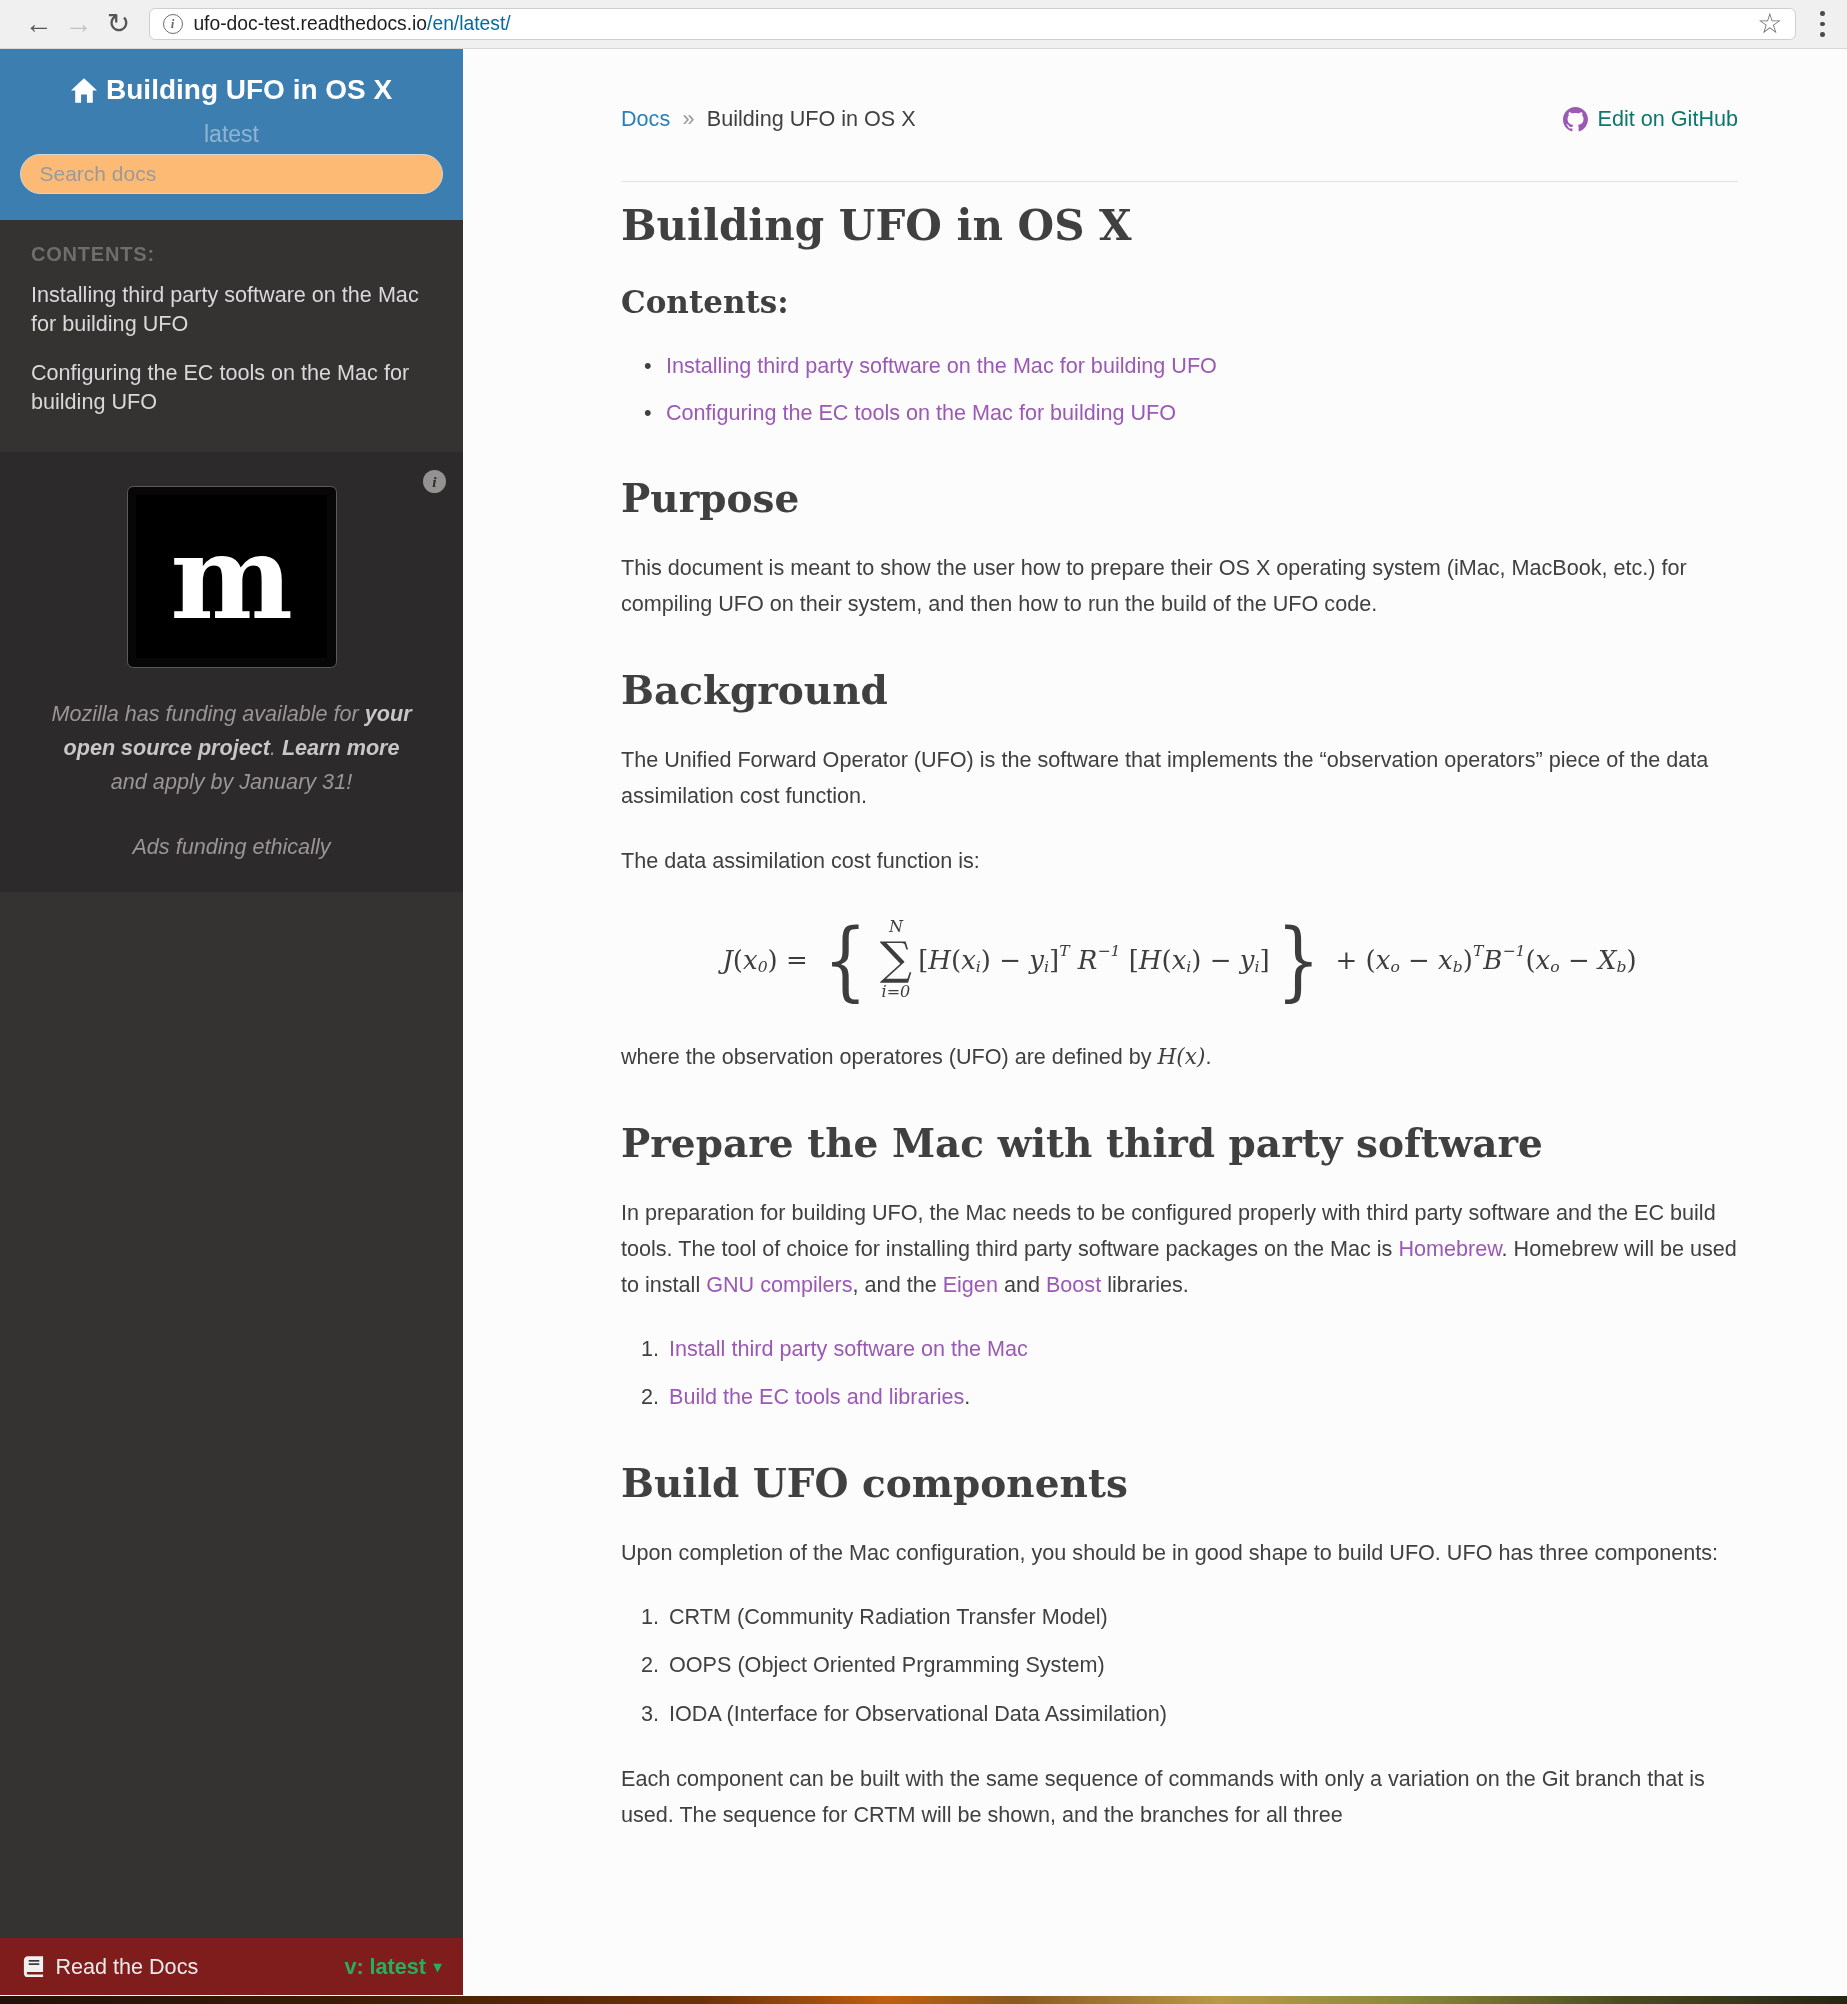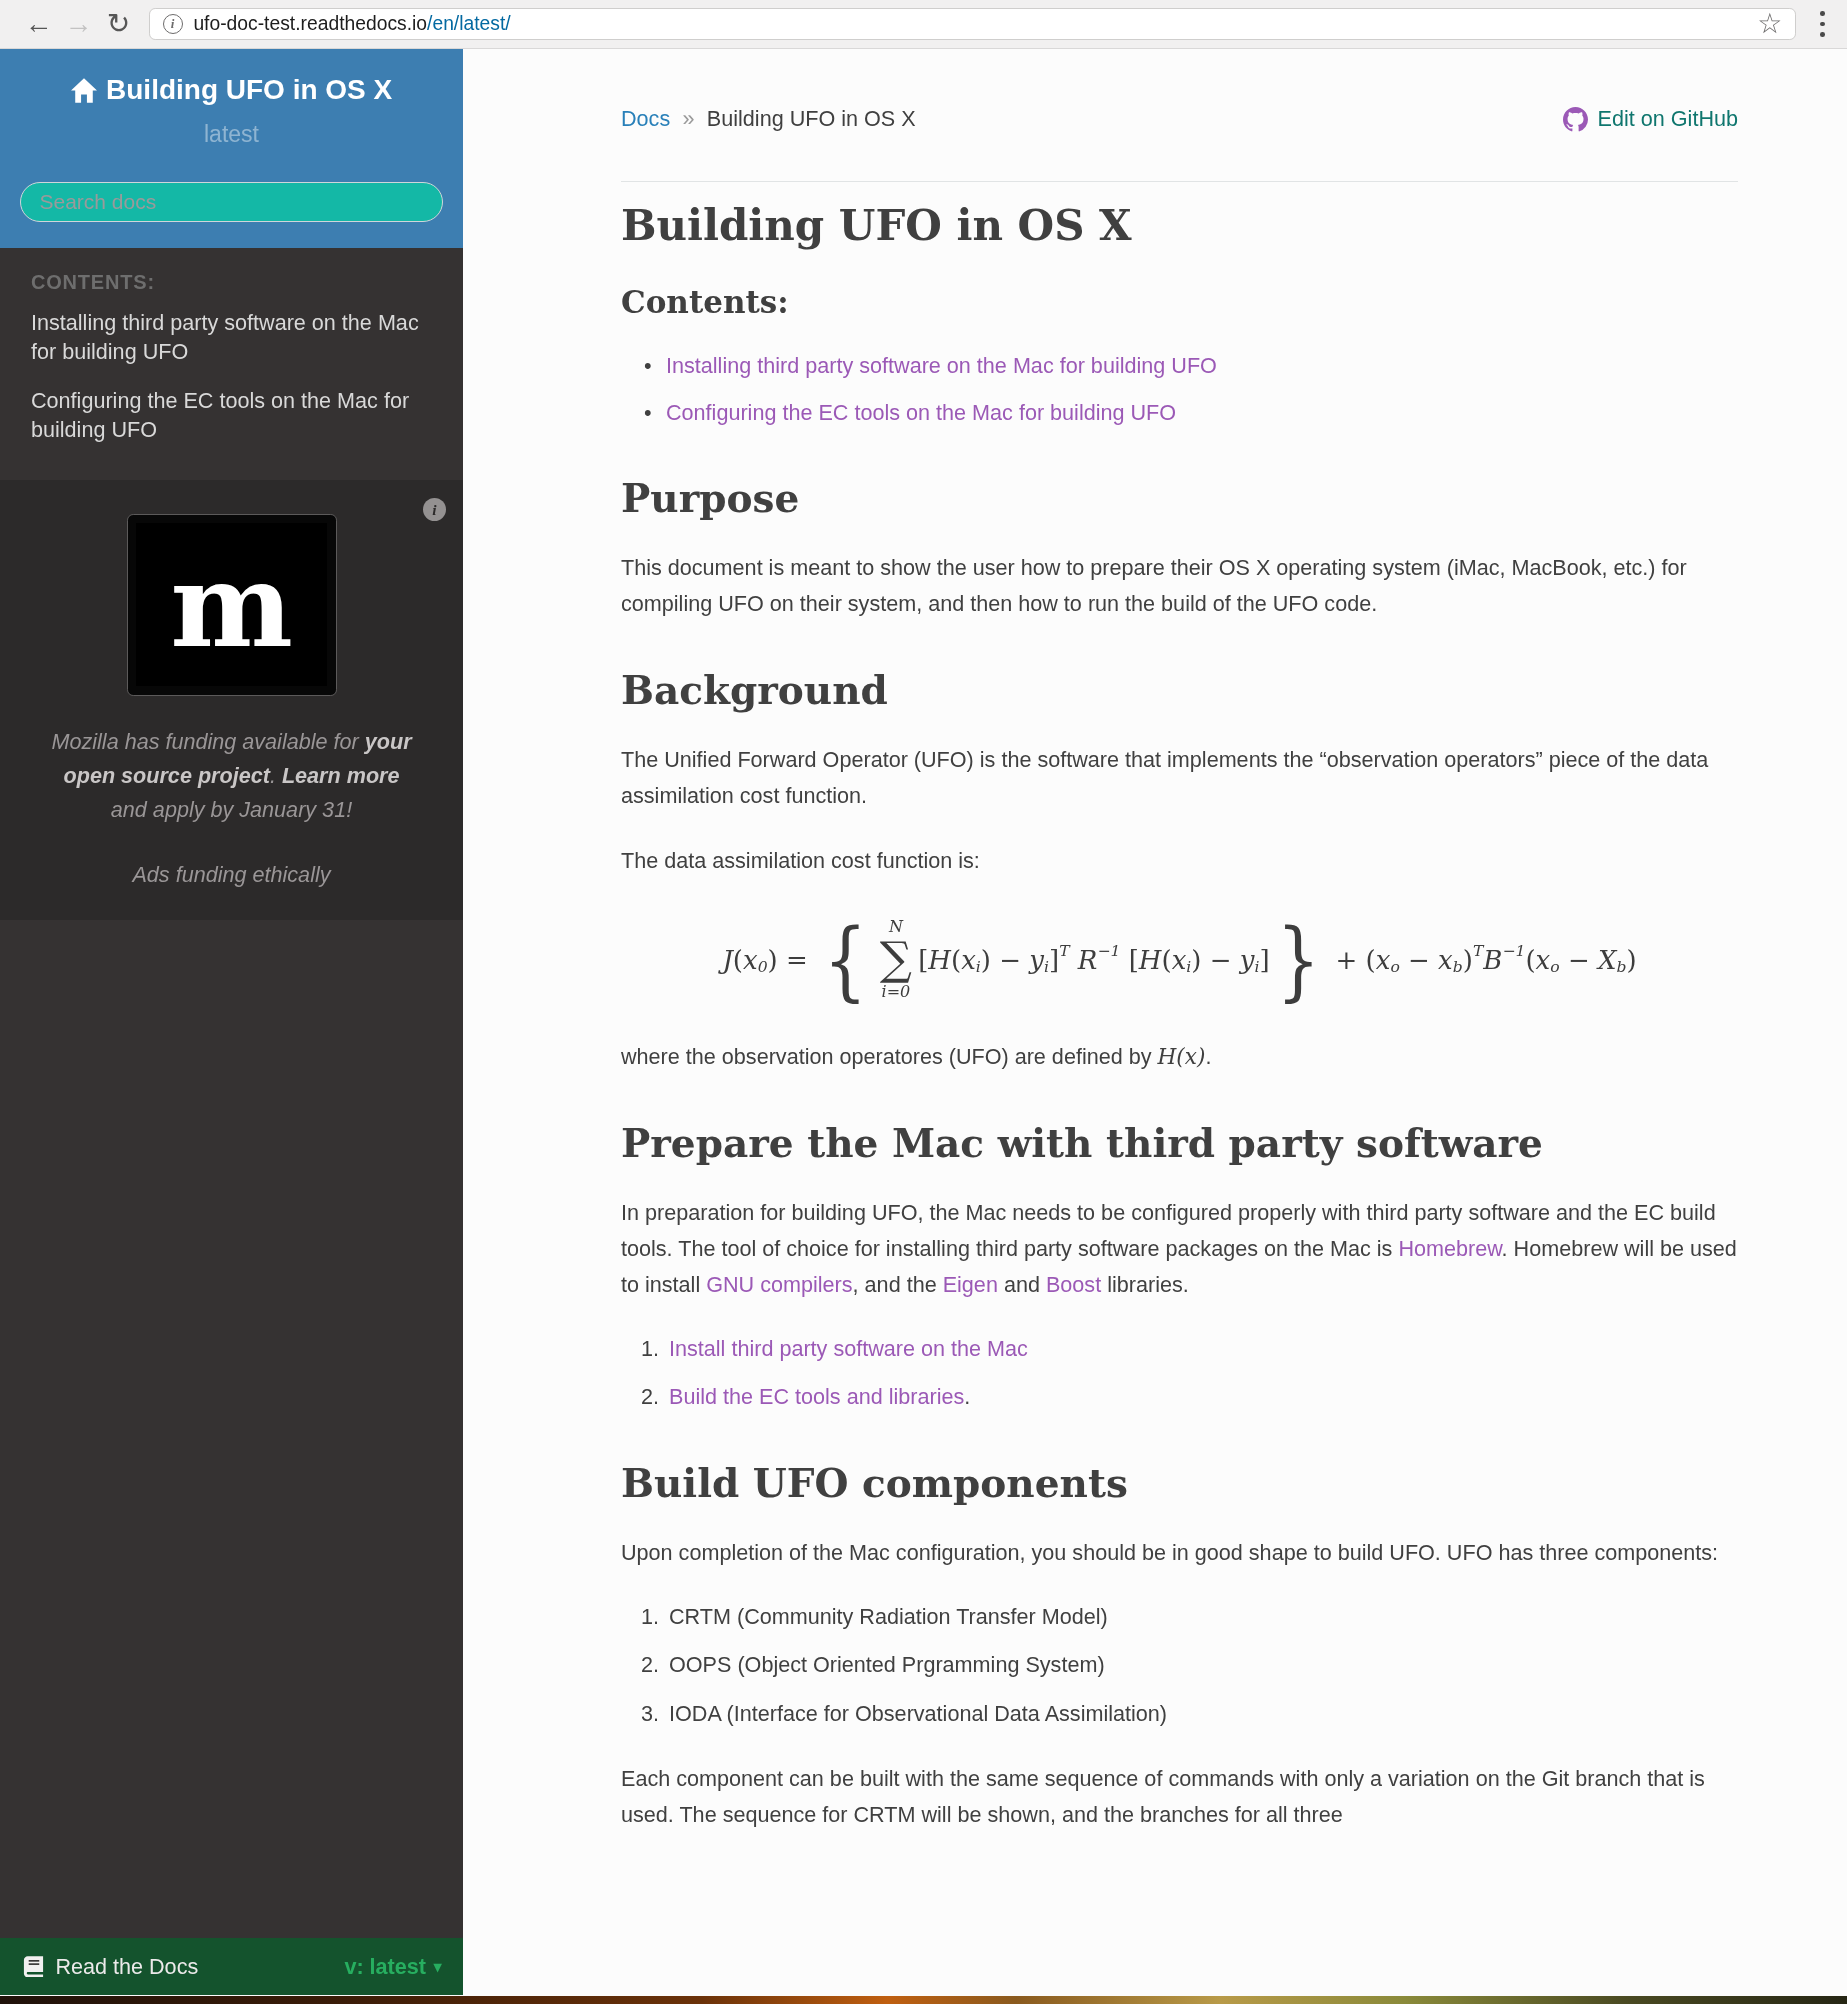--- a/index.html
+++ b/index.html
@@ -20,35 +20,35 @@
 
   
   .app { display:flex; height:1946px; }
 
   
   .sidebar { width:463px; background:#353232; display:flex; flex-direction:column; color:#d9d9d9; }
   .side-head { background:#3d7eb1; padding:25px 20px 26px; text-align:center; }
   .side-title { color:#fff; font-size:28px; font-weight:bold; display:inline-flex; align-items:center; gap:9.3px; }
   .side-title svg { width:26px; height:25px; }
   .side-version { margin-top:15.4px; font-size:23px; color:rgba(255,255,255,.42); }
-  .search { margin-top:34px; width:100%; height:40px; border-radius:20px; border:0.8px solid #cfd6da; background:#14b8a6; padding:0 18.5px; font-size:21px; color:#444; outline:none; font-family:"Liberation Sans",sans-serif; }
+  .search { margin-top:6px; width:100%; height:40px; border-radius:20px; border:0.8px solid #cfd6da; background:#fdba74; padding:0 18.5px; font-size:21px; color:#444; outline:none; font-family:"Liberation Sans",sans-serif; }
   .search::placeholder { color:#9a9a9a; }
   .side-nav { padding:23px 31px 6.2px; }
   .contents-cap { font-size:20px; font-weight:bold; color:#6e6e6e; letter-spacing:0.8px; margin-bottom:14px; }
   .side-link { display:block; font-size:21.6px; line-height:29px; color:#d9d9d9; text-decoration:none; margin-bottom:20px; cursor:pointer; }
 
   .ad { background:#2c2a2a; margin-top:9.3px; padding:23px 18.5px 32px; position:relative; text-align:center; }
   .ad-info { position:absolute; top:18.5px; right:17px; width:23px; height:23px; border-radius:50%; background:#949191; color:#2c2a2a; font-family:"Liberation Serif",serif; font-weight:bold; font-style:italic; font-size:15.4px; display:flex; align-items:center; justify-content:center; cursor:pointer; }
   .ad-frame { width:210px; height:182px; margin:10.8px auto 0; border:0.8px solid #5c5a5a; border-radius:6.2px; background:#070707; padding:8.5px; cursor:pointer; }
   .ad-logo { width:100%; height:100%; background:#000; color:#fff; font-family:"DejaVu Serif",serif; font-weight:bold; font-size:116px; display:flex; align-items:center; justify-content:center; line-height:1; }
   .ad-text { margin:29px auto 8px; width:370px; font-size:21.6px; line-height:34px; color:#9a9697;font-style:italic; }
   .ad-text .b { color:#c9c6c6; font-weight:bold; }
   .ad-tag { margin-top:35px; font-size:21.6px; font-style:italic; color:#9a9697; }
 
-  .side-foot { margin-top:auto; height:57px; background:#14532d; display:flex; align-items:center; padding:0 21.6px; }
+  .side-foot { margin-top:auto; height:57px; background:#7f1d1d; display:flex; align-items:center; padding:0 21.6px; }
   .rtd-brand { display:flex; align-items:center; gap:10.8px; color:#eceaea; font-size:21.6px; cursor:pointer; }
   .rtd-ver { margin-left:auto; color:#27ae60; font-size:21.6px; font-weight:bold; display:flex; align-items:center; gap:7.7px; cursor:pointer; }
   .rtd-ver .tri { font-size:15.4px; }
 
   
   .main { flex:1; background:#fcfcfc; overflow:hidden; padding:57px 0 0 158px; }
   .content { width:1117px; color:#404040; }
   .crumbs { display:flex; align-items:center; font-size:21.6px; }
   .crumbs .doc-link { color:#3091d1; text-decoration:none; color:#2980b9; cursor:pointer; }
   .crumbs .sep { margin:0 12.3px; color:#9a9a9a; }

